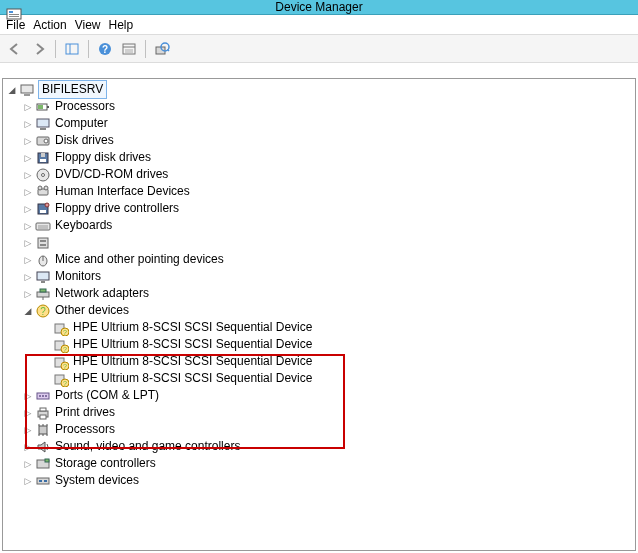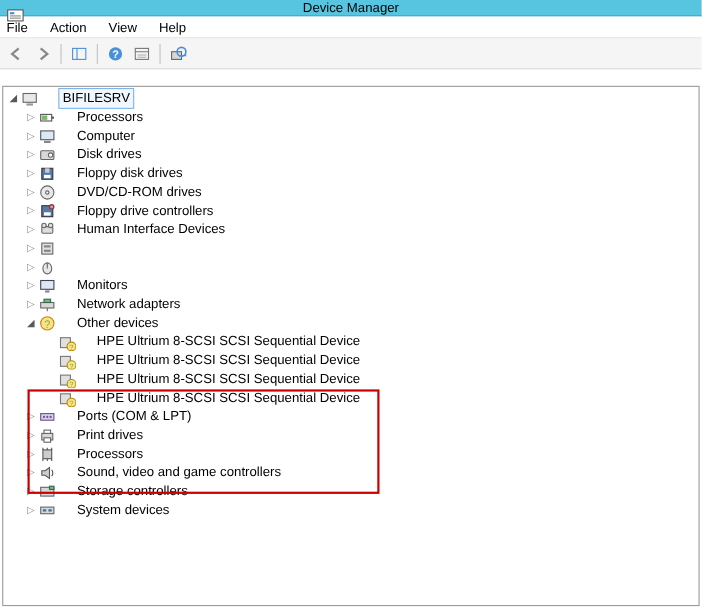--- a/index.html
+++ b/index.html
@@ -27,21 +27,21 @@
     left: 6px;
     top: 6px;
     width: 16px;
     height: 16px;
   }
   .menubar {
     height: 20px;
     display: flex;
     align-items: center;
     padding: 0 6px;
-    gap: 20px;
+    gap: 8px;
     background: #fff;
     border-bottom: 1px solid #dcdcdc;
     font-size: 12px;
   }
   .menubar span { cursor: default; }
   .toolbar {
     height: 28px;
     display: flex;
     align-items: center;
     padding: 0 4px;
@@ -98,21 +98,21 @@
   .arrow.a-col::before{content:"▷"; color:#8a8a8a; font-size:9px;}
   .arrow.none::before{content:"";}
   .dicon {
     width: 16px;
     height: 16px;
     margin-right: 3px;
     display: inline-flex;
     align-items: center;
     justify-content: center;
   }
-  .label { padding-left: 1px; margin-left: 15px; }
+  .label { padding-left: 1px; }
   .root-label {
     border: 1px solid #7eb4ea;
     background: #f0f7fe;
     padding: 0 3px;
   }
   .children { padding-left: 18px; }
   .highlight-box {
     position: absolute;
     border: 2px solid #c90000;
     pointer-events: none;
@@ -262,39 +262,52 @@
               </svg>
             </span>
             <span class="label">DVD/CD-ROM drives</span>
           </div>
         </div>
         <div class="node">
           <div class="row">
             <span class="arrow a-col"></span>
             <span class="dicon">
               <svg width="16" height="16">
+                <rect x="3" y="5" width="10" height="6" rx="1" fill="#ddd" stroke="#666"></rect>
+                <circle cx="5" cy="4" r="2" fill="#ddd" stroke="#666"></circle>
+                <circle cx="11" cy="4" r="2" fill="#ddd" stroke="#666"></circle>
+              </svg>
+            </span>
+            <span class="label">Human Interface Devices</span>
+          </div>
+        </div>
+        <div class="node">
+          <div class="row">
+            <span class="arrow a-col"></span>
+            <span class="dicon">
+              <svg width="16" height="16">
                 <rect x="3" y="3" width="10" height="10" fill="#5a7aa5" stroke="#334"></rect>
                 <rect x="5" y="9" width="6" height="3" fill="#fff"></rect>
                 <circle cx="12" cy="4" r="2" fill="#d99" stroke="#833"></circle>
               </svg>
             </span>
             <span class="label">Floppy drive controllers</span>
           </div>
         </div>
         <div class="node">
           <div class="row">
             <span class="arrow a-col"></span>
             <span class="dicon">
               <svg width="16" height="16">
-                <rect x="3" y="5" width="10" height="6" rx="1" fill="#ddd" stroke="#666"></rect>
-                <circle cx="5" cy="4" r="2" fill="#ddd" stroke="#666"></circle>
-                <circle cx="11" cy="4" r="2" fill="#ddd" stroke="#666"></circle>
-              </svg>
-            </span>
-            <span class="label">Human Interface Devices</span>
+                <rect x="1" y="5" width="14" height="7" rx="1" fill="#e8e8e8" stroke="#666"></rect>
+                <line x1="3" y1="8" x2="13" y2="8" stroke="#999"></line>
+                <line x1="3" y1="10" x2="13" y2="10" stroke="#999"></line>
+              </svg>
+            </span>
+            <span class="label">Keyboards</span>
           </div>
         </div>
         <div class="node">
           <div class="row">
             <span class="arrow a-col"></span>
             <span class="dicon">
               <svg width="16" height="16">
                 <rect x="3" y="3" width="10" height="10" fill="#e0e0e0" stroke="#666"></rect>
                 <rect x="5" y="5" width="6" height="2" fill="#888"></rect>
                 <rect x="5" y="9" width="6" height="2" fill="#888"></rect>
@@ -304,20 +317,21 @@
         </div>
         <div class="node">
           <div class="row">
             <span class="arrow a-col"></span>
             <span class="dicon">
               <svg width="16" height="16">
                 <ellipse cx="8" cy="9" rx="4" ry="5" fill="#e8e8e8" stroke="#666"></ellipse>
                 <line x1="8" y1="4" x2="8" y2="9" stroke="#666"></line>
               </svg>
             </span>
+            <span class="label">Mice and other pointing devices</span>
           </div>
         </div>
         <div class="node">
           <div class="row">
             <span class="arrow a-col"></span>
             <span class="dicon">
               <svg width="16" height="16">
                 <rect x="2" y="3" width="12" height="8" fill="#dce8f5" stroke="#445"></rect>
                 <rect x="6" y="12" width="4" height="2" fill="#888"></rect>
               </svg>

